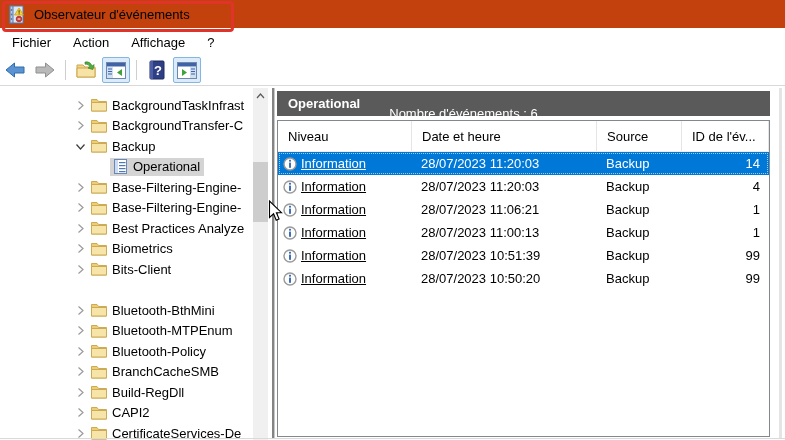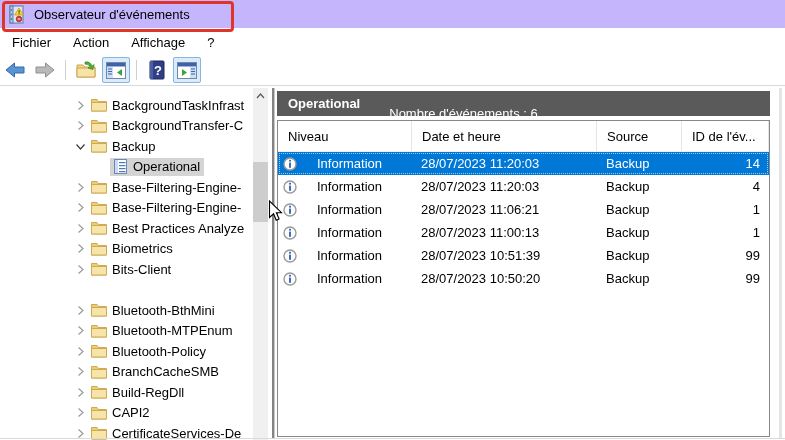--- a/index.html
+++ b/index.html
@@ -2,21 +2,21 @@
 <html><head>
 <meta charset="utf-8">
 <style>
   html,body { margin:0; padding:0; }
   body {
     width:785px; height:440px; position:relative; overflow:hidden;
     background:#ffffff; font-family:"Liberation Sans", sans-serif;
     font-size:13px; color:#000;
   }
   
-  .titlebar { position:absolute; left:0; top:0; right:0; height:28px; display:flex; align-items:center; background:#c4b5fd; }
+  .titlebar { position:absolute; left:0; top:0; right:0; height:28px; display:flex; align-items:center; background:#c2410c; }
   .app-icon { margin-left:9px; width:17px; height:19px; flex:0 0 auto; }
   .title-text { margin-left:8px; font-size:13px; }
   .annotation-box { position:absolute; left:2px; top:1px; width:226px; height:25px;
     border:3px solid #e0342b; border-radius:4px; pointer-events:none; z-index:5; }
   
   .menubar { position:absolute; left:0; top:29px; right:0; height:26px; display:flex; align-items:center; background:#fff; padding-left:1px; }
   .menu-item { padding:4px 11px; cursor:default; }
   
   .toolbar { position:absolute; left:0; top:55px; right:0; height:31px; display:flex; align-items:center; background:#fff; border-bottom:1px solid #d9d9d9; box-sizing:border-box; }
   .tb-btn { width:26px; height:24px; display:flex; align-items:center; justify-content:center; margin:0 1px; border:1px solid transparent; border-radius:2px; }
@@ -46,21 +46,21 @@
   .pane-header { position:absolute; left:277px; top:91px; width:493px; height:25px; background:#5a5a5a; color:#fff; display:flex; align-items:center; box-sizing:border-box; }
   .pane-title { font-weight:bold; margin-left:11px; }
   .pane-count { margin-left:29px;margin-top:20px; }
   .events-table { position:absolute; left:277px; top:120px; width:493px; height:317px; background:#fff; border:1px solid #828790; box-sizing:border-box; }
   .thead, .trow { display:grid; grid-template-columns:134px 185px 85px 1fr; }
   .thead { height:30px; border-bottom:1px solid #ededed; }
   .th { display:flex; align-items:center; padding-left:10px; border-right:1px solid #e5e5e5; overflow:hidden; white-space:nowrap; box-sizing:border-box; }
   .trow { height:23px; align-items:center; white-space:nowrap; }
   .trow.selected { background:#0078d7; color:#fff; outline:1px dotted #9ecdf2; outline-offset:-2px; }
   .cell-level { display:flex; align-items:center; padding-left:5px; }
-  .cell-level .lvl-text { margin-left:20px; }
+  .cell-level .lvl-text { margin-left:4px;text-decoration:underline; }
   .cell-date, .cell-source { padding-left:9px; }
   .cell-id { text-align:right; padding-right:9px; }
   
   .cursor { position:absolute; left:268px; top:200px; z-index:9; }
 </style>
 </head>
 <body>
 
 <div class="titlebar">
   <span class="app-icon">

